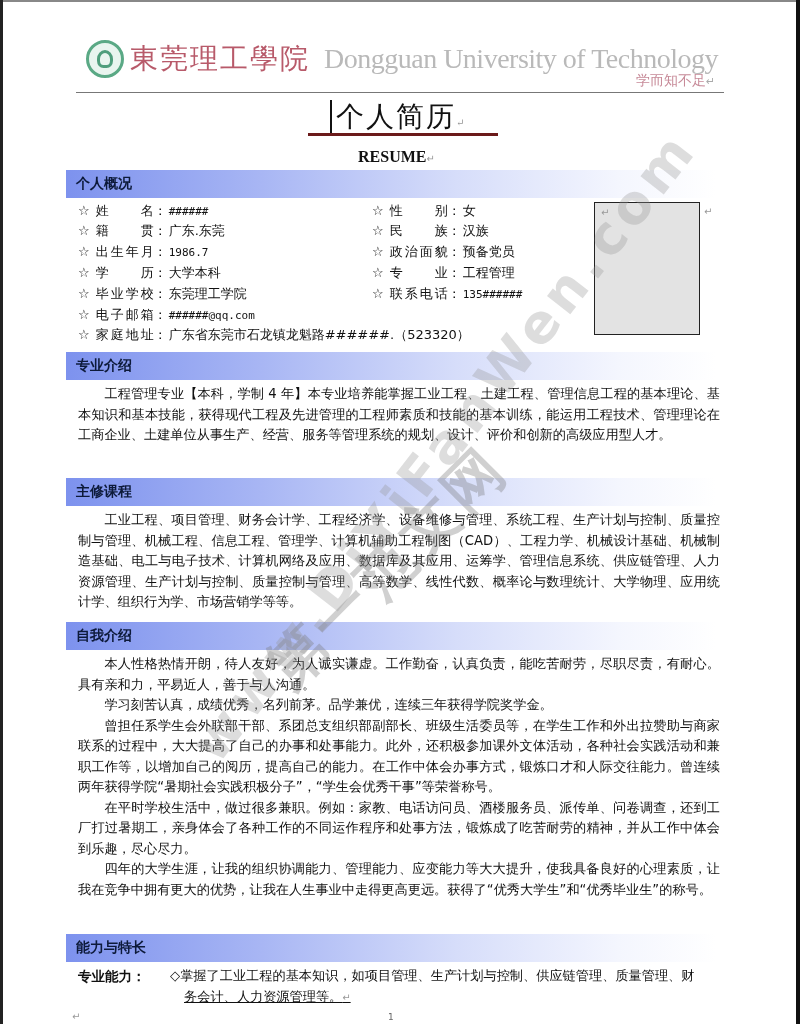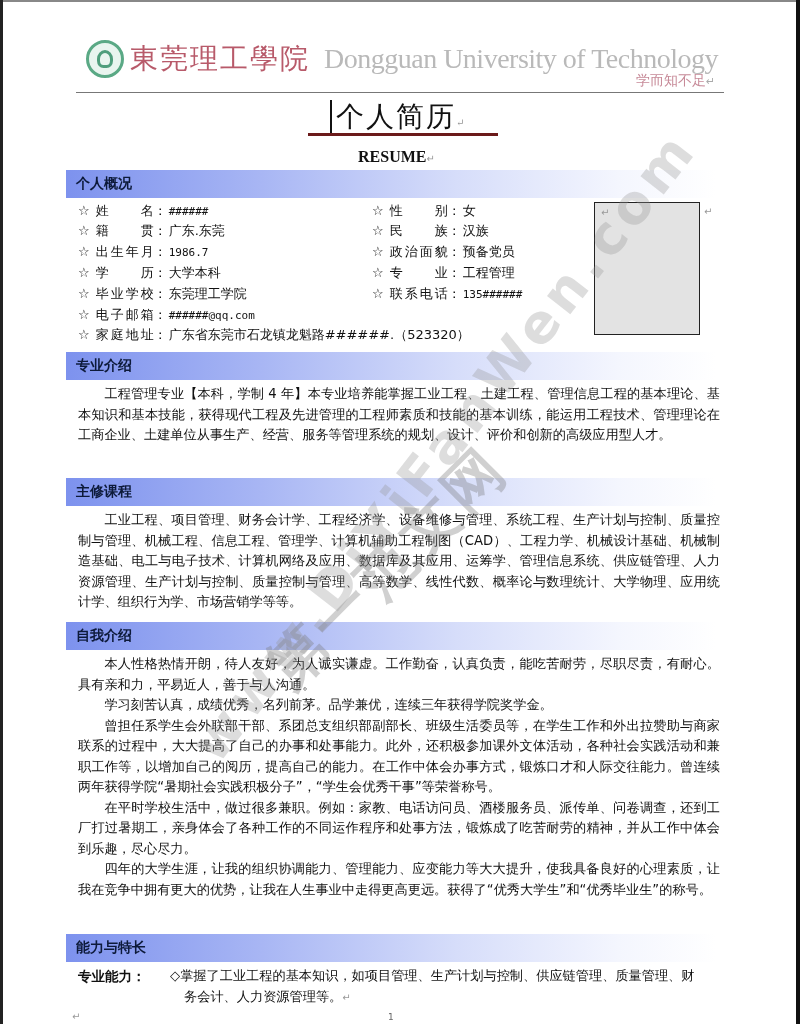--- a/index.html
+++ b/index.html
@@ -57,21 +57,21 @@
   .photo { position:absolute; left:594px; top:202px; width:106px; height:133px; background:#e3e3e3; border:1px solid #222; box-sizing:border-box; }
   .photo .pm { position:absolute; left:6px; top:4px; }
   .photo-pm-right { position:absolute; left:704px; top:206px; }
 
   
   .para { position:absolute; left:78px; width:642px; font-size:13.2px; line-height:20.5px; color:#111; text-align:justify; }
   .para p { margin:0; text-indent:2em; }
 
   .skill-label { position:absolute; left:78px; top:968px; font-size:13.5px; font-weight:bold; color:#111; }
   .skill-text { position:absolute; left:162px; top:966px; width:560px; font-size:13.2px; line-height:20.5px; color:#111;margin-left:8px; }
-  .skill-text .line2 { padding-left:14px; }
+  .skill-text .line2 { padding-left:14px;text-decoration:underline; }
   .page-num { position:absolute; left:388px; top:1012px; font-size:9px; color:#666; }
   .end-pm { position:absolute; left:72px; top:1011px; }
 
   
   .watermark { position:absolute; pointer-events:none; color:rgba(120,120,120,0.35); font-weight:bold; font-family:"DejaVu Sans", sans-serif; transform-origin:left top; white-space:nowrap; }
   .wm1 { left:250px; top:650px; font-size:58px; transform:rotate(-45deg); letter-spacing:4px; }
   .wm2 { left:178px; top:735px; font-size:54px; transform:rotate(-52deg); color:rgba(150,150,150,0.32); letter-spacing:6px; }
 </style>
 </head>
 <body>

